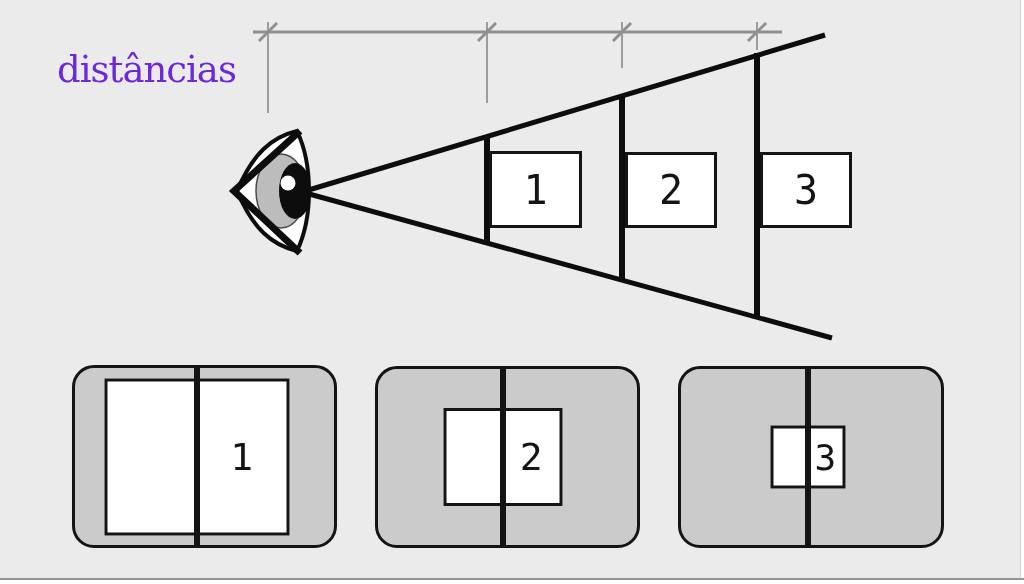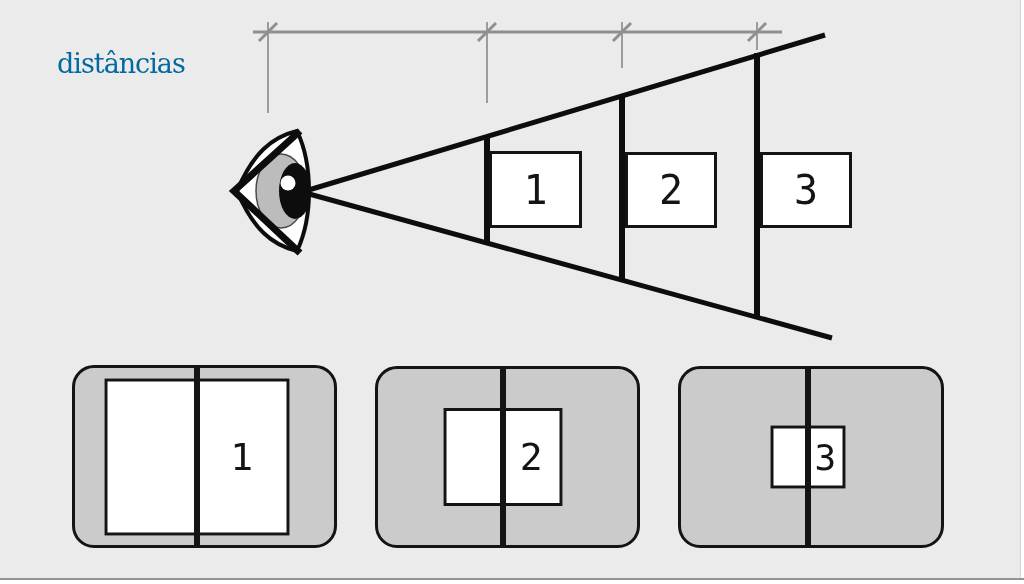--- a/index.html
+++ b/index.html
@@ -3,21 +3,21 @@
 <meta charset="utf-8">
 <style>
   html,body{margin:0;padding:0;background:#ebebeb;}
   #stage{
     position:relative;width:1024px;height:584px;overflow:hidden;
     background:#ebebeb;font-family:"DejaVu Sans",sans-serif;
   }
   .title{
     position:absolute;left:57px;top:48px;
     font-family:"DejaVu Serif",serif;
-    font-size:27px;letter-spacing:-1px;color:#0369a1;
+    font-size:37px;letter-spacing:-1px;color:#6d28d9;
   }
   #diagram-svg{position:absolute;left:0;top:0;}
   .cone-box{
     position:absolute;box-sizing:border-box;background:#ffffff;
     border:3px solid #141414;display:flex;align-items:center;justify-content:center;
     font-family:"DejaVu Sans Mono",monospace;font-size:40px;color:#141414;
   }
   .cb1{left:489px;top:151px;width:93px;height:77px;}
   .cb2{left:625px;top:152px;width:92px;height:76px;}
   .cb3{left:760px;top:152px;width:92px;height:76px;}

